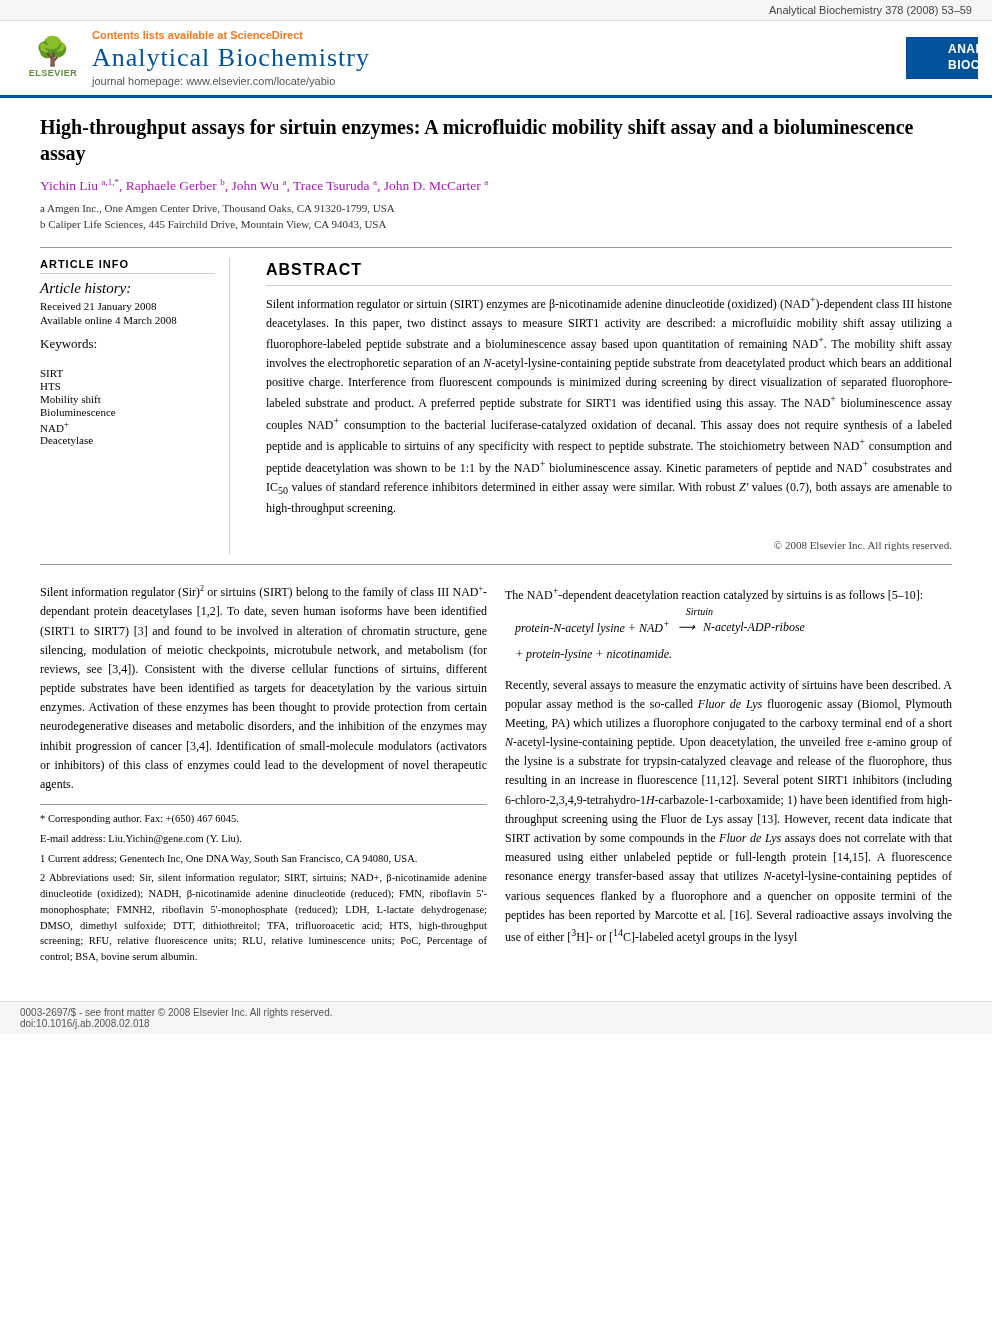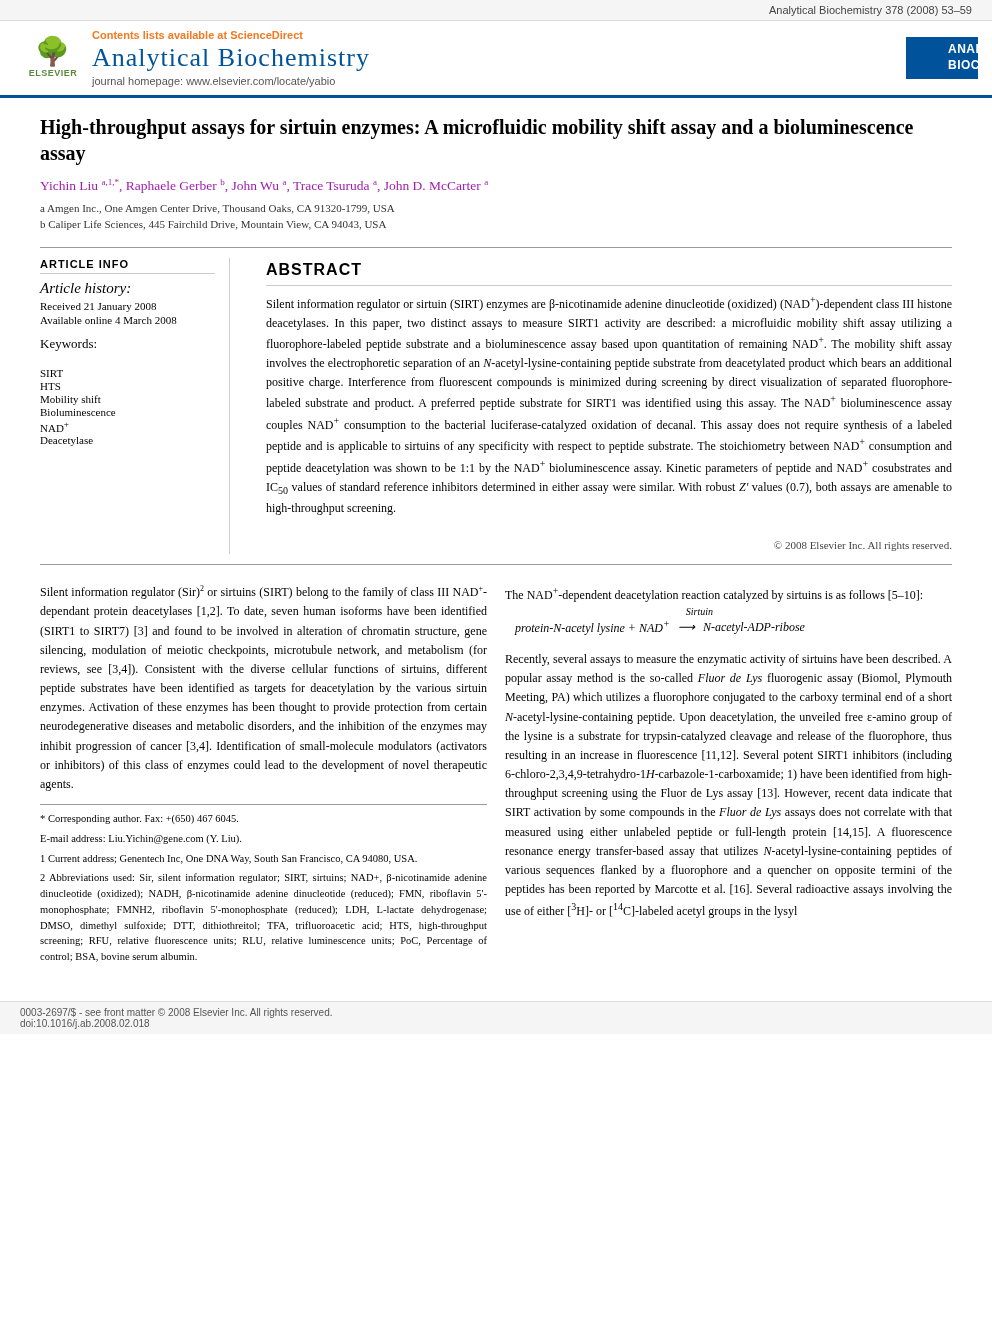--- a/index.html
+++ b/index.html
@@ -387,20 +387,23 @@
 
       <div class="reaction-box">
         <div class="reaction-line">
           <span><em>protein-N-acetyl lysine</em> + NAD<sup>+</sup></span>
           <span style="display:inline-block;position:relative;margin:0 4px;">
             <span style="font-size:10px;position:absolute;top:-14px;left:0;white-space:nowrap;font-style:italic;margin-left:8px;">Sirtuin</span>
             ⟶
           </span>
           <span><em>N-acetyl-ADP-ribose</em></span>
         </div>
+        <div class="reaction-line" style="margin-top:4px;">
+          <span>+ <em>protein-lysine</em> + nicotinamide.</span>
+        </div>
       </div>
 
       <p>
         Recently, several assays to measure the enzymatic activity of sirtuins have been described. A popular assay method is the so-called <em>Fluor de Lys</em> fluorogenic assay (Biomol, Plymouth Meeting, PA) which utilizes a fluorophore conjugated to the carboxy terminal end of a short <em>N</em>-acetyl-lysine-containing peptide. Upon deacetylation, the unveiled free ε-amino group of the lysine is a substrate for trypsin-catalyzed cleavage and release of the fluorophore, thus resulting in an increase in fluorescence [11,12]. Several potent SIRT1 inhibitors (including 6-chloro-2,3,4,9-tetrahydro-1<em>H</em>-carbazole-1-carboxamide; 1) have been identified from high-throughput screening using the Fluor de Lys assay [13]. However, recent data indicate that SIRT activation by some compounds in the <em>Fluor de Lys</em> assays does not correlate with that measured using either unlabeled peptide or full-length protein [14,15]. A fluorescence resonance energy transfer-based assay that utilizes <em>N</em>-acetyl-lysine-containing peptides of various sequences flanked by a fluorophore and a quencher on opposite termini of the peptides has been reported by Marcotte et al. [16]. Several radioactive assays involving the use of either [<sup>3</sup>H]- or [<sup>14</sup>C]-labeled acetyl groups in the lysyl
       </p>
     </div>
   </div>
 
 </div>
 

